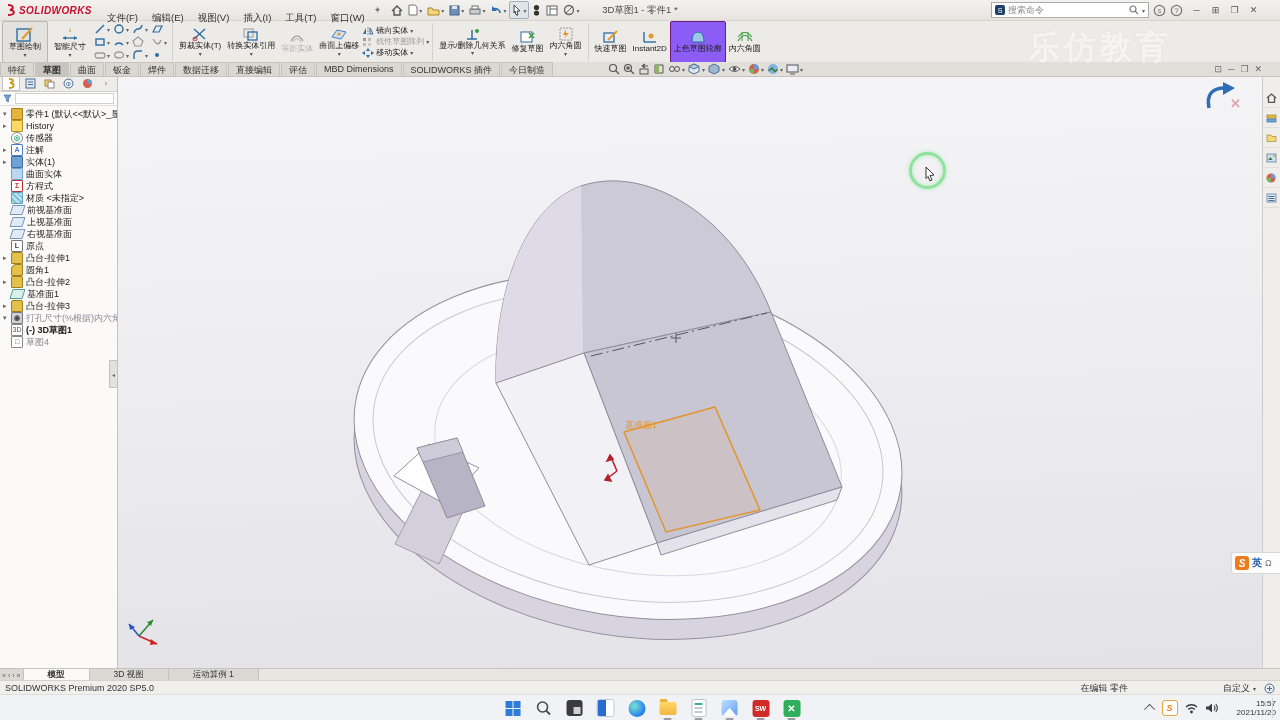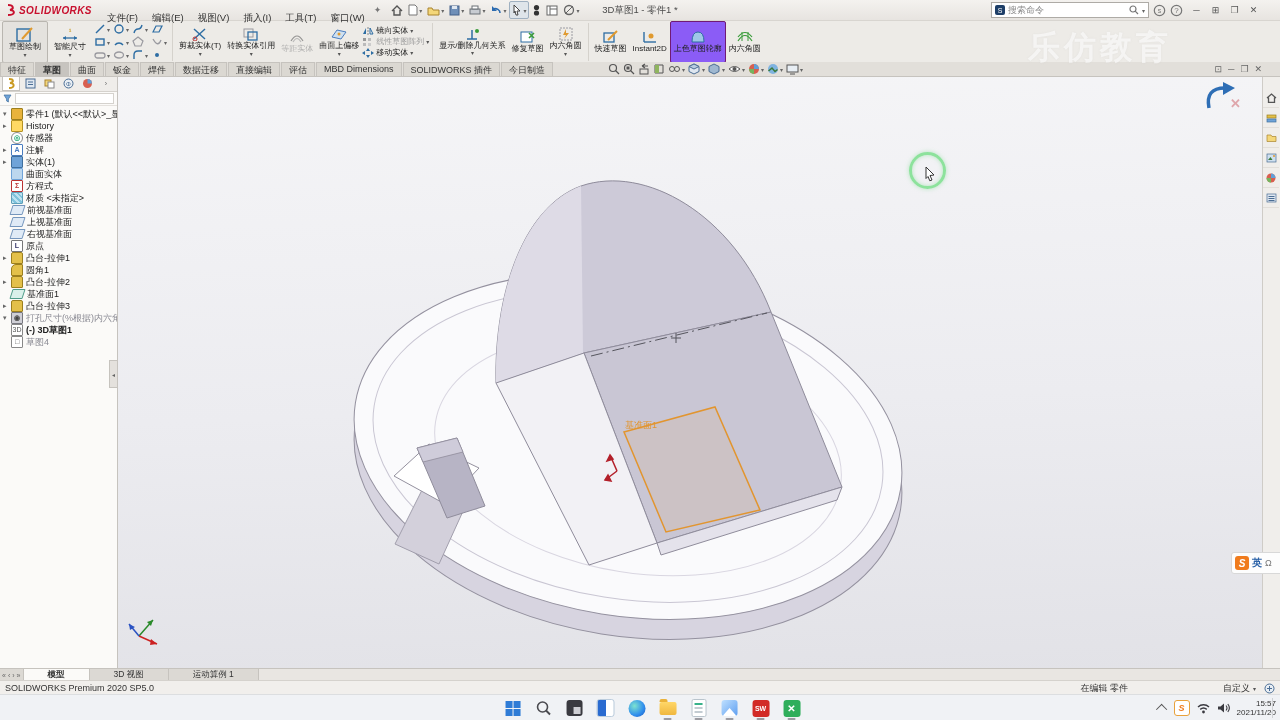--- a/index.html
+++ b/index.html
@@ -125,21 +125,21 @@
   .icn-folder::before{content:"";position:absolute;top:-3px;left:0;width:8px;height:3px;background:#eab23a;border-radius:2px 2px 0 0;}
   .icn-doc{width:13px;height:16px;background:#fff;border:1px solid #b9c4cc;border-radius:2px;position:relative;}
   .icn-doc::after{content:"";position:absolute;left:2px;top:3px;width:8px;height:2px;background:#39b28a;box-shadow:0 4px 0 #c3ccd2,0 8px 0 #c3ccd2;}
   .icn-photos{width:16px;height:16px;border-radius:3px;background:linear-gradient(135deg,#bfe0ff,#5f9ff0);position:relative;overflow:hidden;}
   .icn-photos::after{content:"";position:absolute;bottom:0;left:1px;border-left:7px solid transparent;border-right:7px solid transparent;border-bottom:8px solid #fff;}
   .icn-sw{width:17px;height:17px;background:#d22b27;border-radius:3px;color:#fff;font-size:7px;font-weight:bold;display:flex;align-items:center;justify-content:center;}
   .icn-x{width:17px;height:17px;background:#2fae5b;border-radius:3px;color:#fff;font-size:10px;font-weight:bold;display:flex;align-items:center;justify-content:center;}
   .tb-tray{position:absolute;right:4px;top:0;height:26px;display:flex;align-items:center;gap:7px;}
   .tray-s{width:14px;height:14px;background:#fff;border:1px solid #e8a13c;border-radius:3px;color:#f07b1d;font-size:9px;font-weight:bold;
           font-style:italic;display:flex;align-items:center;justify-content:center;}
-  .clock{font-size:8px;line-height:9px;text-align:right;color:#333;}
+  .clock{font-size:8px;line-height:9px;text-align:right;color:#333;margin-left:12px;}
   .chev{width:7px;height:7px;border-left:1.5px solid #555;border-top:1.5px solid #555;transform:rotate(45deg) translateY(2px);}
   .showdesk{position:absolute;right:0;top:3px;bottom:3px;width:3px;border-left:1px solid #cfd1d4;}
 </style>
 </head>
 <body>
 
 <div class="titlebar">
   <div class="logo">
     <svg width="12" height="12">
         <path d="M3,1 C9,1 9,5 5,6 C10,6 11,11 3,11" stroke="#c8102e" stroke-width="2" fill="none"></path>

